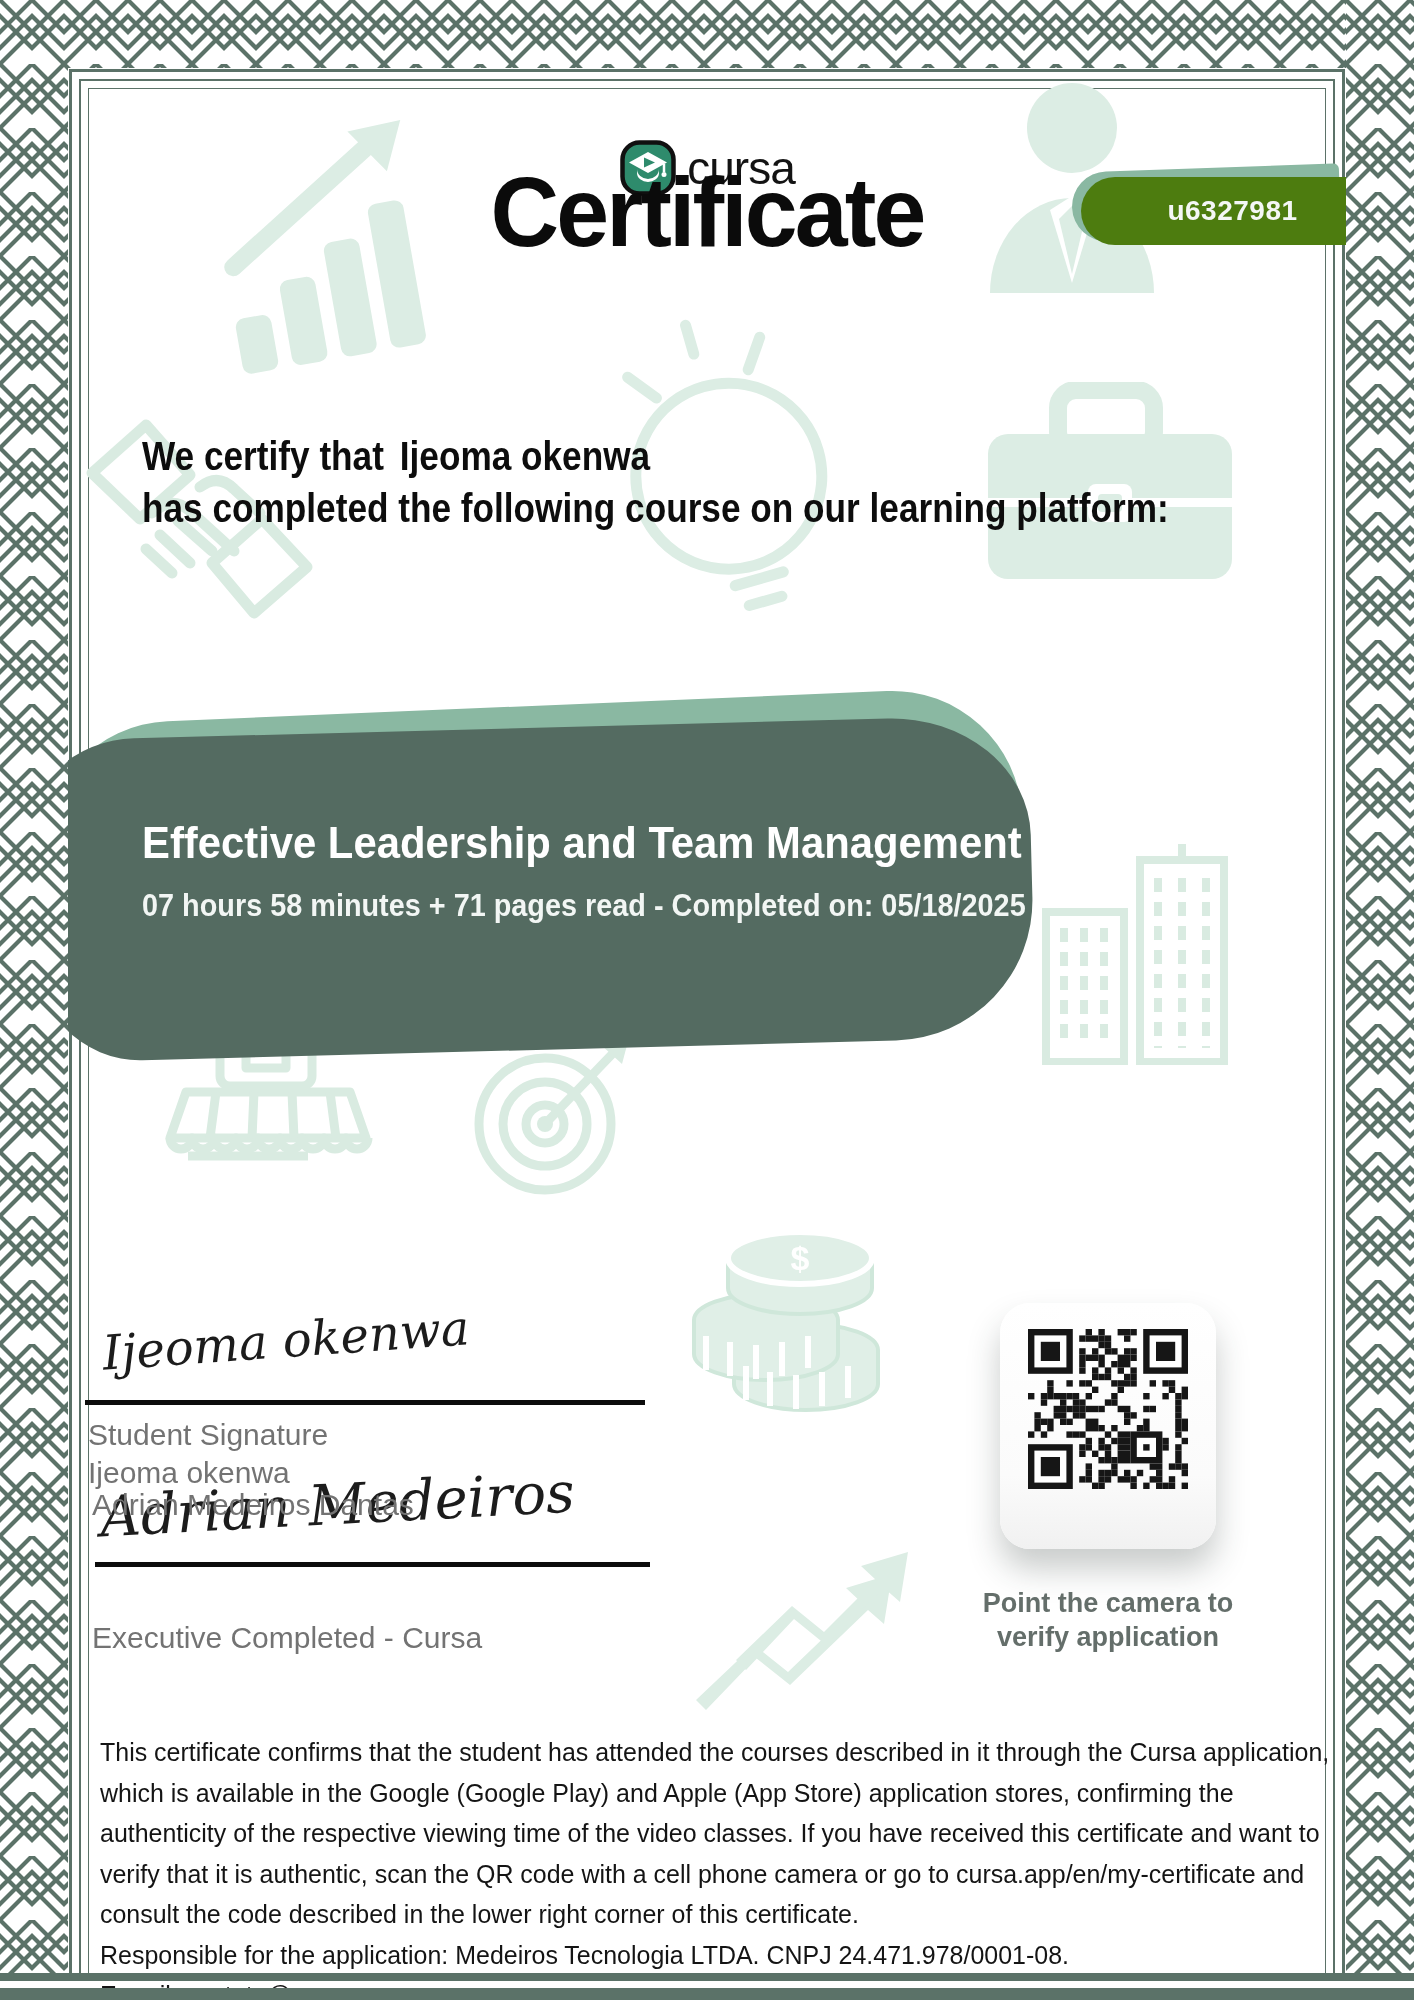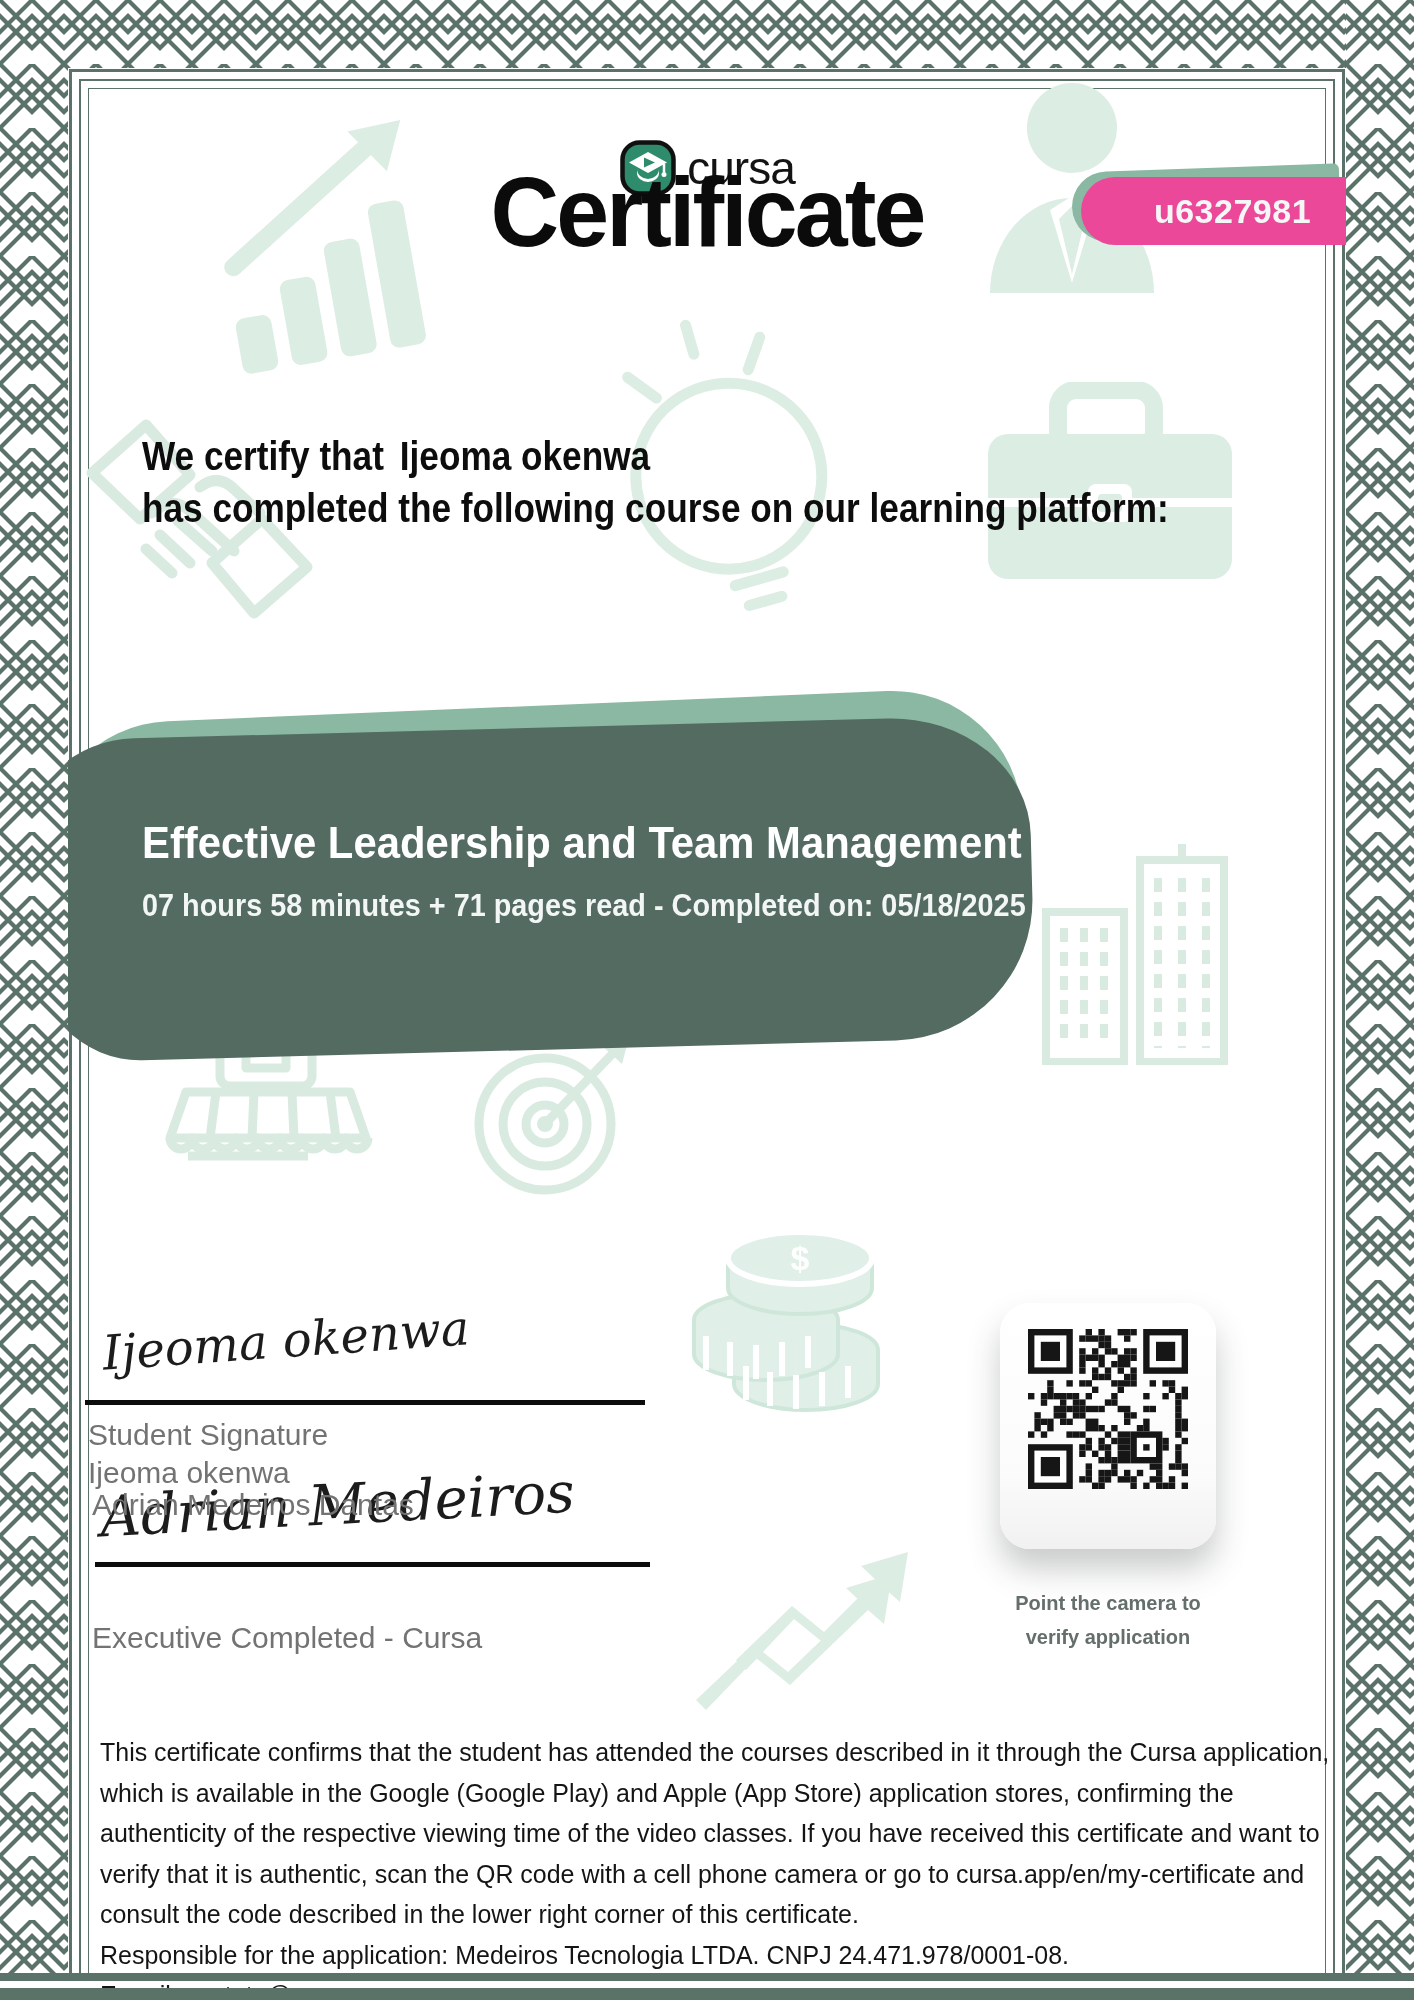--- a/index.html
+++ b/index.html
@@ -14,23 +14,23 @@
   
   .logo-row{position:absolute;z-index:10;left:0;top:136px;width:1414px;height:64px;
             display:flex;align-items:center;justify-content:center;gap:10px;}
   .logo-text{font-size:46px;font-weight:400;color:#131313;letter-spacing:-1px;}
   .cert-title{position:absolute;z-index:10;left:0;top:156px;width:1414px;text-align:center;
               font-size:98px;font-weight:800;color:#0b0b0b;letter-spacing:-3px;
               transform:scaleX(.97);}
   .badge-light{position:absolute;z-index:6;left:1072px;top:168px;width:268px;height:70px;
                background:#8ab8a2;border-radius:38px 6px 6px 38px;transform:rotate(-2deg);}
   .badge{position:absolute;z-index:7;left:1081px;top:177px;width:265px;height:68px;
-         background:#ec4899;border-radius:36px 0 0 36px;display:flex;align-items:center;
+         background:#4d7c0f;border-radius:36px 0 0 36px;display:flex;align-items:center;
          justify-content:center;padding-left:38px;box-sizing:border-box;
-         color:#f4f7f5;font-size:34px;font-weight:700;letter-spacing:.5px;}
+         color:#f4f7f5;font-size:28px;font-weight:700;letter-spacing:.5px;}
   
   .statement{position:absolute;z-index:10;left:142px;top:430px;color:#0d0d0d;
              font-weight:700;font-size:40px;line-height:52px;transform:scaleX(.88);
              transform-origin:left top;white-space:nowrap;}
   .statement .gap{display:inline-block;width:18px;}
   
   .blob-light{position:absolute;z-index:4;left:44px;top:706px;width:980px;height:330px;
               background:#8ab8a2;border-radius:130px;transform:rotate(-2.4deg);}
   .blob-dark{position:absolute;z-index:5;left:28px;top:728px;width:1004px;height:322px;
              background:#546b61;transform:rotate(-1.5deg);
@@ -44,21 +44,21 @@
   
   .script{position:absolute;z-index:10;font-family:"DejaVu Serif",serif;font-style:italic;
           color:#1c1c1c;white-space:nowrap;}
   .sigline{position:absolute;z-index:10;background:#0c0c0c;height:5px;}
   .siglabel{position:absolute;z-index:10;color:#737373;font-size:30px;white-space:nowrap;}
   
   .qr-card{position:absolute;z-index:8;left:1000px;top:1303px;width:216px;height:246px;
            background:linear-gradient(180deg,#ffffff 0%,#fbfbfb 70%,#f1f1f1 100%);
            border-radius:30px;box-shadow:0 20px 32px rgba(40,50,46,.25);}
   .qr-caption{position:absolute;z-index:10;left:958px;top:1586px;width:300px;text-align:center;
-              color:#646e6a;font-size:20px;font-weight:700;line-height:34px;}
+              color:#646e6a;font-size:27px;font-weight:700;line-height:34px;}
   
   .footer{position:absolute;z-index:10;left:100px;top:1732px;width:1300px;
           color:#141414;font-size:26px;line-height:40.5px;transform:scaleX(.96);
           transform-origin:left top;}
 </style>
 </head>
 <body>
 
 <div class="page">
 

